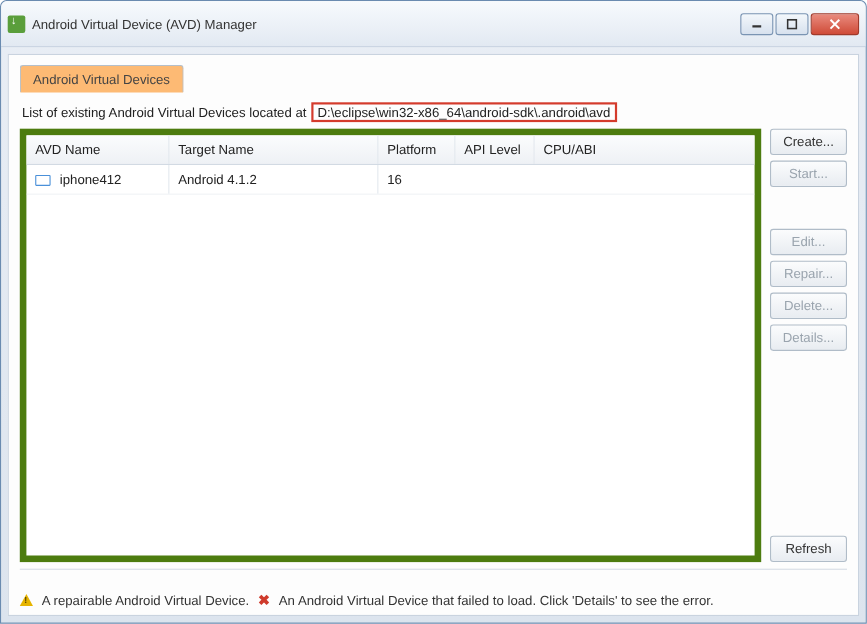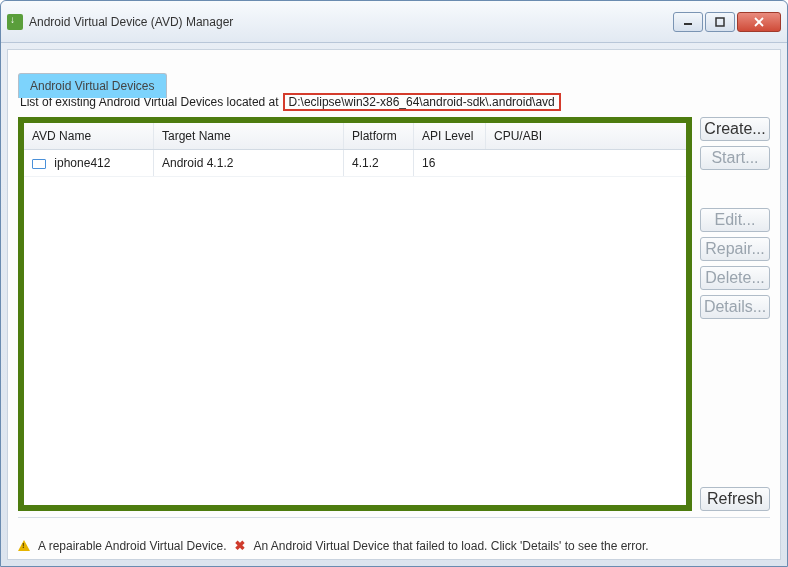--- a/index.html
+++ b/index.html
@@ -44,21 +44,21 @@
     border: 1px solid #c9d3df;
     display: flex; flex-direction: column;
     padding: 8px 10px 6px 10px;
   }
   .tabs { display: flex; gap: 0; margin-bottom: 4px; }
   .tab {
     padding: 5px 11px; border: 1px solid #b4bfca; background: #eef1f5;
     border-bottom: none; border-radius: 3px 3px 0 0; margin-right: -1px;
     color: #444;
   }
-  .tab.active { background: #7dd3fc; position: relative; top: 15px; z-index: 2; }
+  .tab.active { background: #fdba74; position: relative; top: 1px; z-index: 2; }
   .intro-row { display: flex; align-items: center; gap: 4px; margin: 6px 0 6px 2px; }
   .highlight-box { border: 2px solid #d43b2c; padding: 0 4px; }
   .main-row { display: flex; gap: 8px; flex: 1; min-height: 0; }
   .table-wrap {
     flex: 1; border: 6px solid #4d7c0f; background: #fff;
     display: flex; flex-direction: column; overflow: hidden;
   }
   .thead { display: flex; background: linear-gradient(#fbfcfd, #eef1f5); border-bottom: 1px solid #d2dae3; }
   .th, .td { padding: 6px 8px; border-right: 1px solid #e3e8ee; overflow: hidden; white-space: nowrap; text-overflow: ellipsis; }
   .th:last-child, .td:last-child { border-right: none; }
@@ -70,21 +70,21 @@
   .tbody { flex: 1; overflow: auto; }
   .trow { display: flex; border-bottom: 1px solid #f0f3f6; align-items: center; }
   .dev-icon {
     display: inline-block; width: 14px; height: 10px; border: 1px solid #4a90d9;
     border-radius: 1px; margin-right: 5px; vertical-align: middle; background: #fff;
   }
   .side-btns { width: 70px; display: flex; flex-direction: column; gap: 5px; }
   .side-btns .spacer { height: 28px; }
   .btn {
     height: 24px; border: 1px solid #b0bcc8; background: linear-gradient(#fbfcfd,#e8ecf1);
-    border-radius: 3px; font-size: 16px; color: #333; padding: 0 6px;
+    border-radius: 3px; font-size: 12px; color: #333; padding: 0 6px;
     display: flex; align-items: center; justify-content: center;
   }
   .btn.disabled { color: #9aa4ae; }
   .flex-spacer { flex: 1; }
   .footer {
     display: flex; align-items: center; gap: 6px;
     border-top: 1px solid #d6dde5; padding-top: 20px; margin-top: 6px;
     font-size: 12px; color: #333;
   }
   .warn-icon {
@@ -140,21 +140,20 @@
           <div class="th col-api">API Level</div>
           <div class="th col-cpu">CPU/ABI</div>
         </div>
         <div class="tbody">
           <div class="trow">
             <div class="td col-name">
               <span class="dev-icon"></span>
               <span>iphone412</span>
             </div>
             <div class="td col-target">Android 4.1.2</div>
-            <div class="td col-platform">4.1.2</div>
             <div class="td col-api">16</div>
           </div>
         </div>
       </div>
 
       <div class="side-btns">
         <div class="btn">Create...</div>
         <div class="btn disabled">Start...</div>
         <div class="spacer"></div>
         <div class="btn disabled">Edit...</div>

